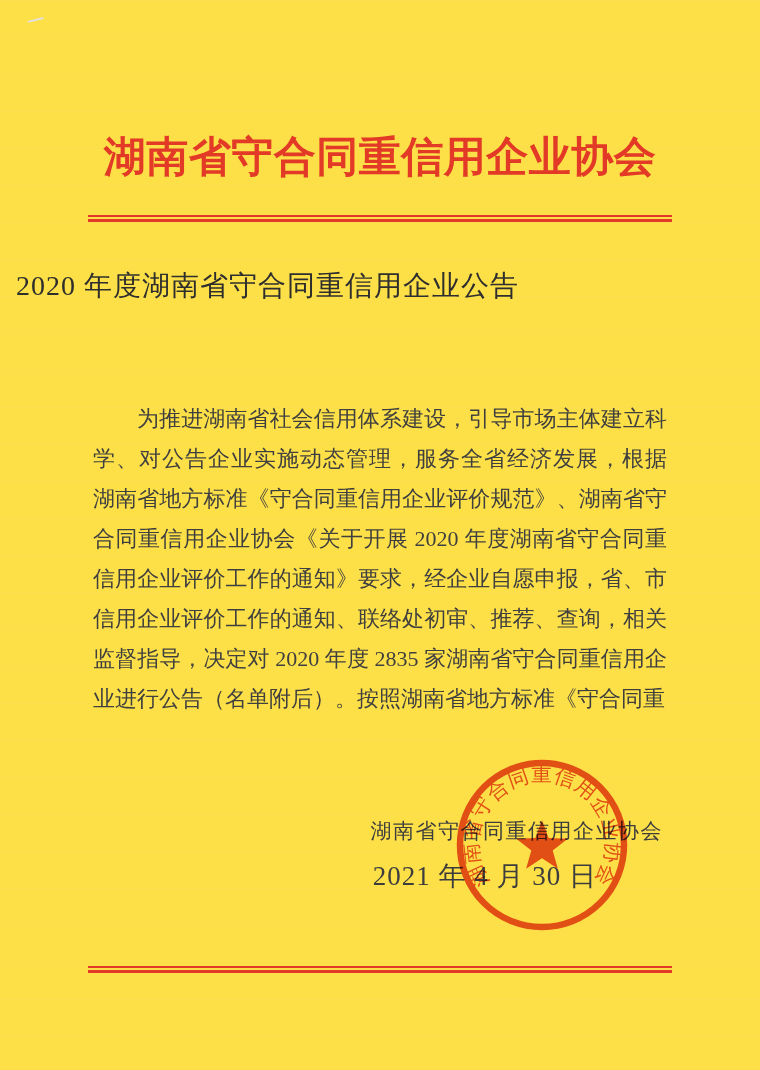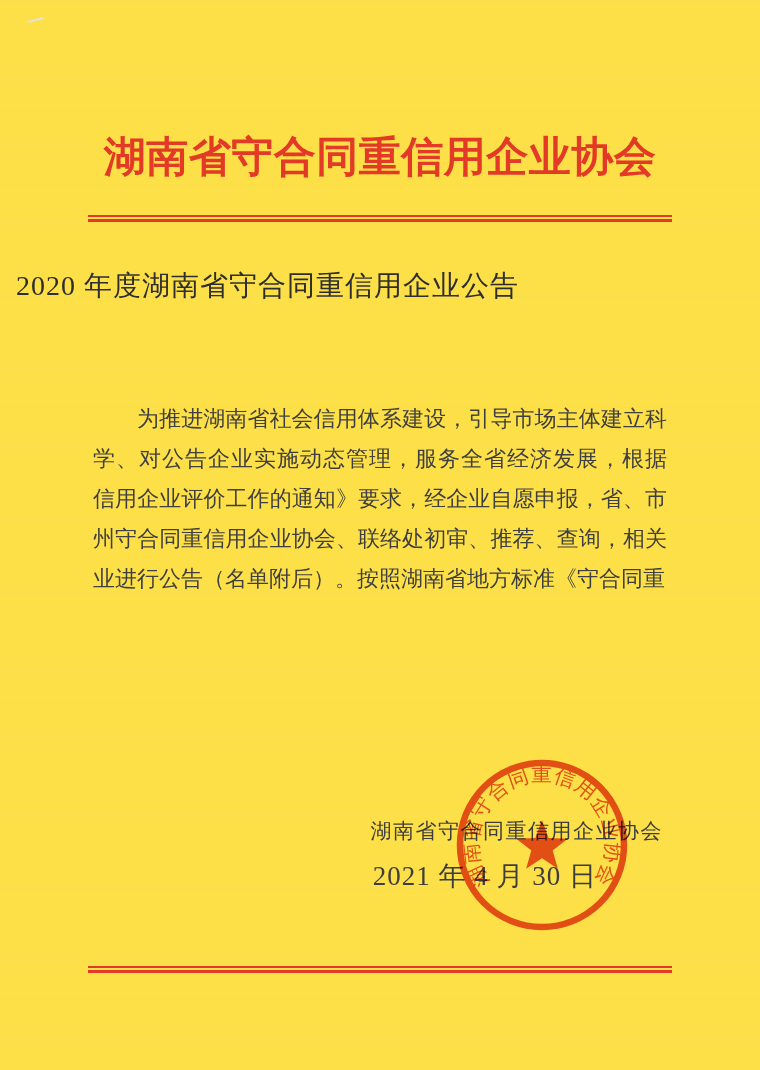--- a/index.html
+++ b/index.html
@@ -98,22 +98,25 @@
 
   <h1 class="letterhead">湖南省守合同重信用企业协会</h1>
 
   <div class="rule rule-top"></div>
 
   <h2 class="doc-title">2020 年度湖南省守合同重信用企业公告</h2>
 
   <div class="body-text">
       <div class="body-line">为推进湖南省社会信用体系建设，引导市场主体建立科</div>
       <div class="body-line">学、对公告企业实施动态管理，服务全省经济发展，根据</div>
+      <div class="body-line">湖南省地方标准《守合同重信用企业评价规范》、湖南省守</div>
+      <div class="body-line">合同重信用企业协会《关于开展 2020 年度湖南省守合同重</div>
       <div class="body-line">信用企业评价工作的通知》要求，经企业自愿申报，省、市</div>
-      <div class="body-line">州守合同重信用企业协会、联络处初审、推荐、查询，相关</div>
+      <div class="body-line">信用企业评价工作的通知、联络处初审、推荐、查询，相关</div>
+      <div class="body-line">监督指导，决定对 2020 年度 2835 家湖南省守合同重信用企</div>
       <div class="body-line">业进行公告（名单附后）。按照湖南省地方标准《守合同重</div>
     </div>
 
   <div class="signature">湖南省守合同重信用企业协会</div>
 
   <div class="date">2021 年 4 月 30 日</div>
 
   <div class="seal">
     <svg width="176" height="176" viewBox="0 0 176 176">
       <circle cx="88" cy="88" r="82" fill="none" style="stroke:var(--seal-red)" stroke-width="6.5"></circle>

